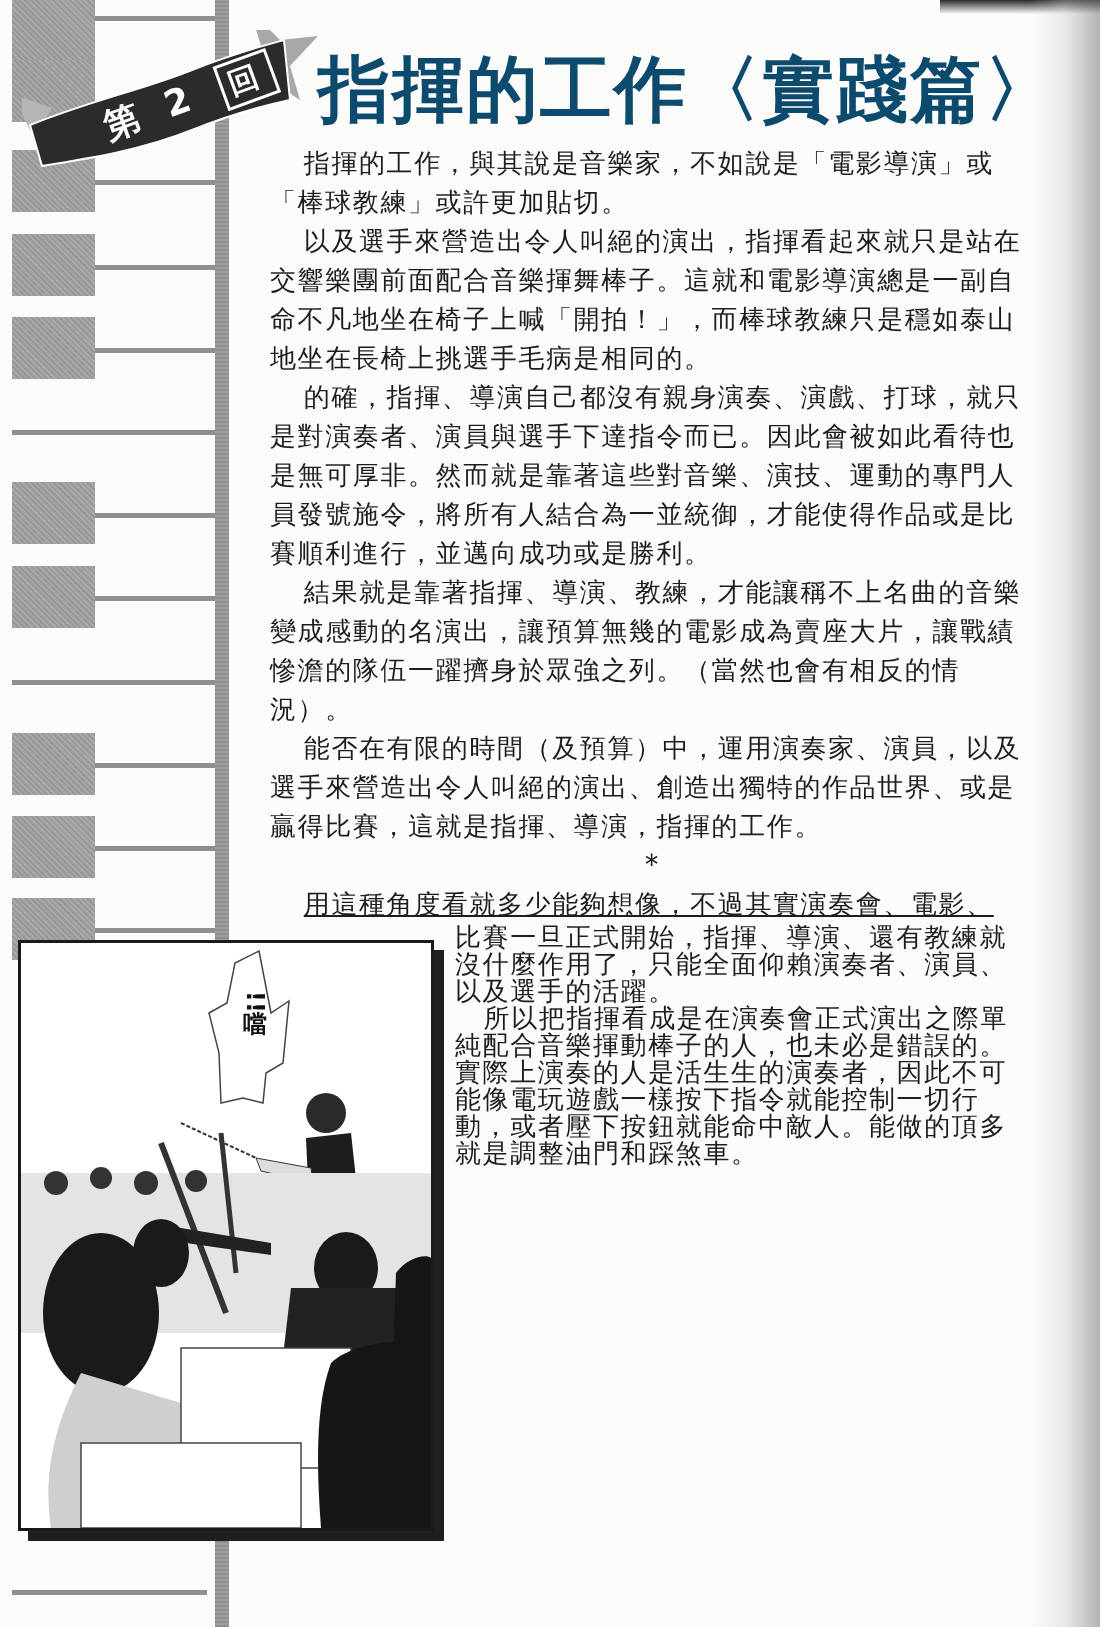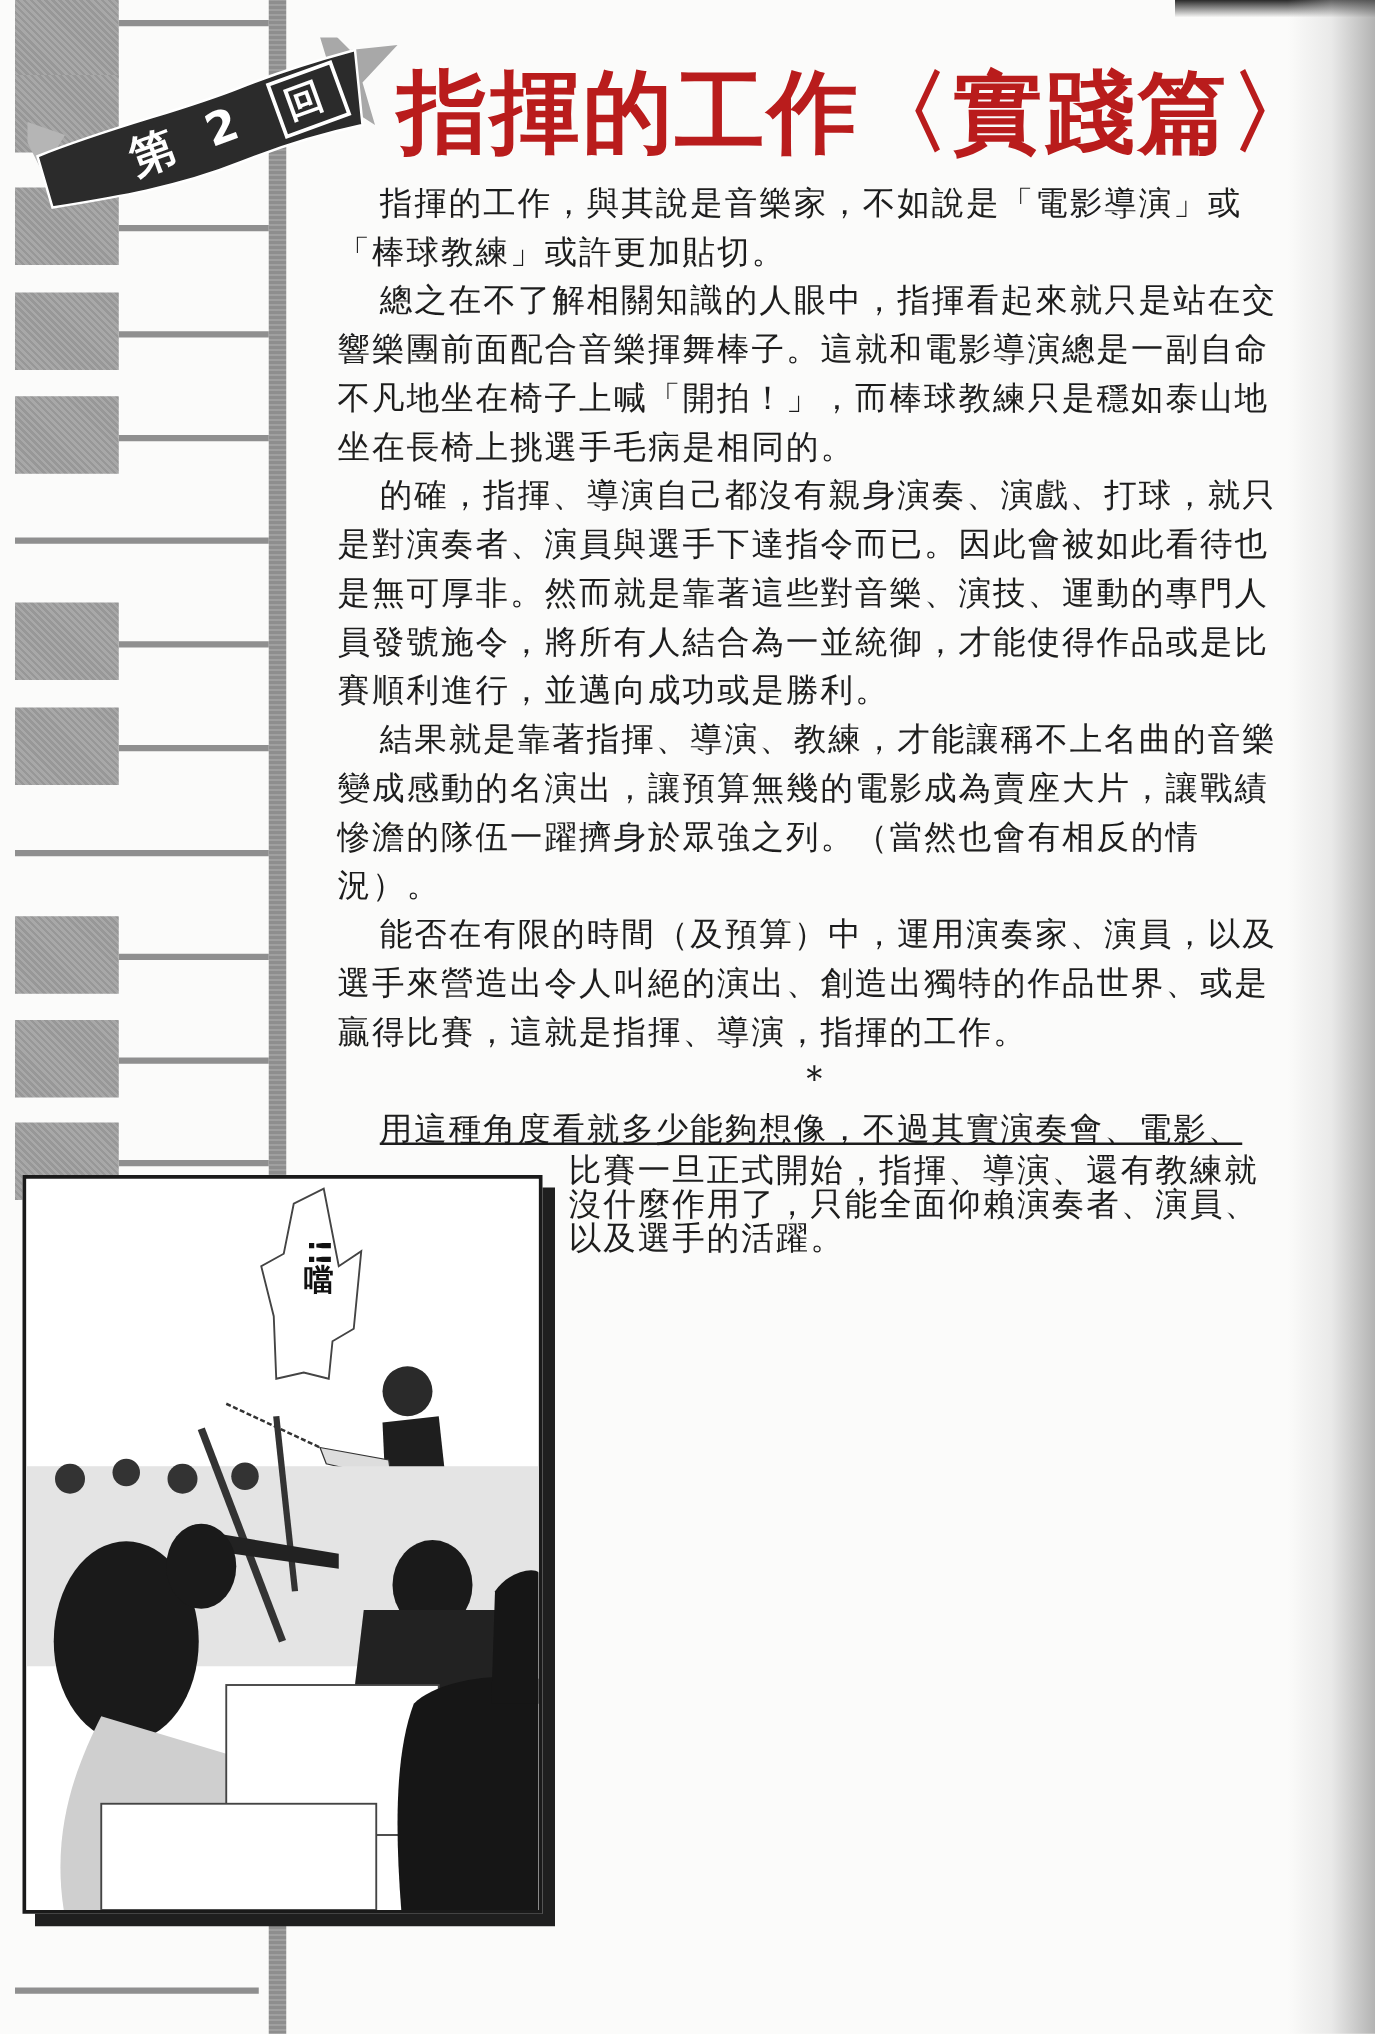--- a/index.html
+++ b/index.html
@@ -38,21 +38,21 @@
     position: absolute; left: 78px; top: 44px; transform: rotate(-20deg);
     color: #fff; font-weight: bold; font-size: 36px; letter-spacing: 8px;
     font-family: "DejaVu Sans", sans-serif;
   }
   .ribbon-box {
     display: inline-block; border: 3px solid #fff; padding: 0 6px; margin-left: 4px; font-size: 30px;
   }
   .title {
     position: absolute; left: 318px; top: 42px;
     font-family: "DejaVu Serif", "Liberation Serif", serif;
-    font-weight: bold; font-size: 72px; letter-spacing: 2px; color: #b91c1c;
+    font-weight: bold; font-size: 72px; letter-spacing: 2px; color: #0c4a6e;
     white-space: nowrap;
   }
   .body-text {
     position: absolute; left: 270px; top: 144px; width: 765px;
     font-size: 26px; line-height: 39px; letter-spacing: 1.6px;
   }
   .body-text p { margin: 0; text-indent: 1.3em; }
   .divider-star { text-align: center; font-size: 30px; line-height: 36px; margin: 4px 0 0 0; text-indent: 0 !important; }
   .lower-lead { position: absolute; left: 270px; top: 885px; width: 765px; font-size: 26px; line-height: 39px; letter-spacing: 1.6px; text-indent: 1.3em; white-space: nowrap; text-decoration: underline; }
   .lower-text {
@@ -110,31 +110,32 @@
     <span>第</span>
     <span>2</span>
     <span class="ribbon-box">回</span>
   </div>
 </div>
 
 <div class="title">指揮的工作〈實踐篇〉</div>
 
 <div class="body-text">
   <p>指揮的工作，與其說是音樂家，不如說是「電影導演」或「棒球教練」或許更加貼切。</p>
-  <p>總之在不了解相關知識的人眼中，指揮看起來就只是站在交響樂團前面配合音樂揮舞棒子。這就和電影導演總是一副自命不凡地坐在椅子上喊「開拍！」，而棒球教練只是穩如泰山地坐在長椅上挑選手毛病是相同的。</p>
+  <p>以及選手來營造出令人叫絕的演出，指揮看起來就只是站在交響樂團前面配合音樂揮舞棒子。這就和電影導演總是一副自命不凡地坐在椅子上喊「開拍！」，而棒球教練只是穩如泰山地坐在長椅上挑選手毛病是相同的。</p>
   <p>的確，指揮、導演自己都沒有親身演奏、演戲、打球，就只是對演奏者、演員與選手下達指令而已。因此會被如此看待也是無可厚非。然而就是靠著這些對音樂、演技、運動的專門人員發號施令，將所有人結合為一並統御，才能使得作品或是比賽順利進行，並邁向成功或是勝利。</p>
   <p>結果就是靠著指揮、導演、教練，才能讓稱不上名曲的音樂變成感動的名演出，讓預算無幾的電影成為賣座大片，讓戰績慘澹的隊伍一躍擠身於眾強之列。（當然也會有相反的情況）。</p>
   <p>能否在有限的時間（及預算）中，運用演奏家、演員，以及選手來營造出令人叫絕的演出、創造出獨特的作品世界、或是贏得比賽，這就是指揮、導演，指揮的工作。</p>
   <p class="divider-star">＊</p>
 </div>
 
 <div class="lower-lead">用這種角度看就多少能夠想像，不過其實演奏會、電影、</div>
 
 <div class="lower-text">
   <p class="cont">比賽一旦正式開始，指揮、導演、還有教練就沒什麼作用了，只能全面仰賴演奏者、演員、以及選手的活躍。</p>
+  <p>所以把指揮看成是在演奏會正式演出之際單純配合音樂揮動棒子的人，也未必是錯誤的。實際上演奏的人是活生生的演奏者，因此不可能像電玩遊戲一樣按下指令就能控制一切行動，或者壓下按鈕就能命中敵人。能做的頂多就是調整油門和踩煞車。</p>
 </div>
 
 <div class="panel">
   <svg width="410" height="585" viewBox="0 0 410 585">
     <rect x="0" y="0" width="410" height="585" fill="#fff"></rect>
 
     <polygon points="238,8 250,70 268,58 262,120 245,130 242,160 222,155 200,160 198,110 188,70 206,60 214,20" fill="#fff" stroke="#444" stroke-width="1.5"></polygon>
 
     <line x1="160" y1="180" x2="235" y2="215" stroke="#333" stroke-width="2" stroke-dasharray="4 2"></line>
 

